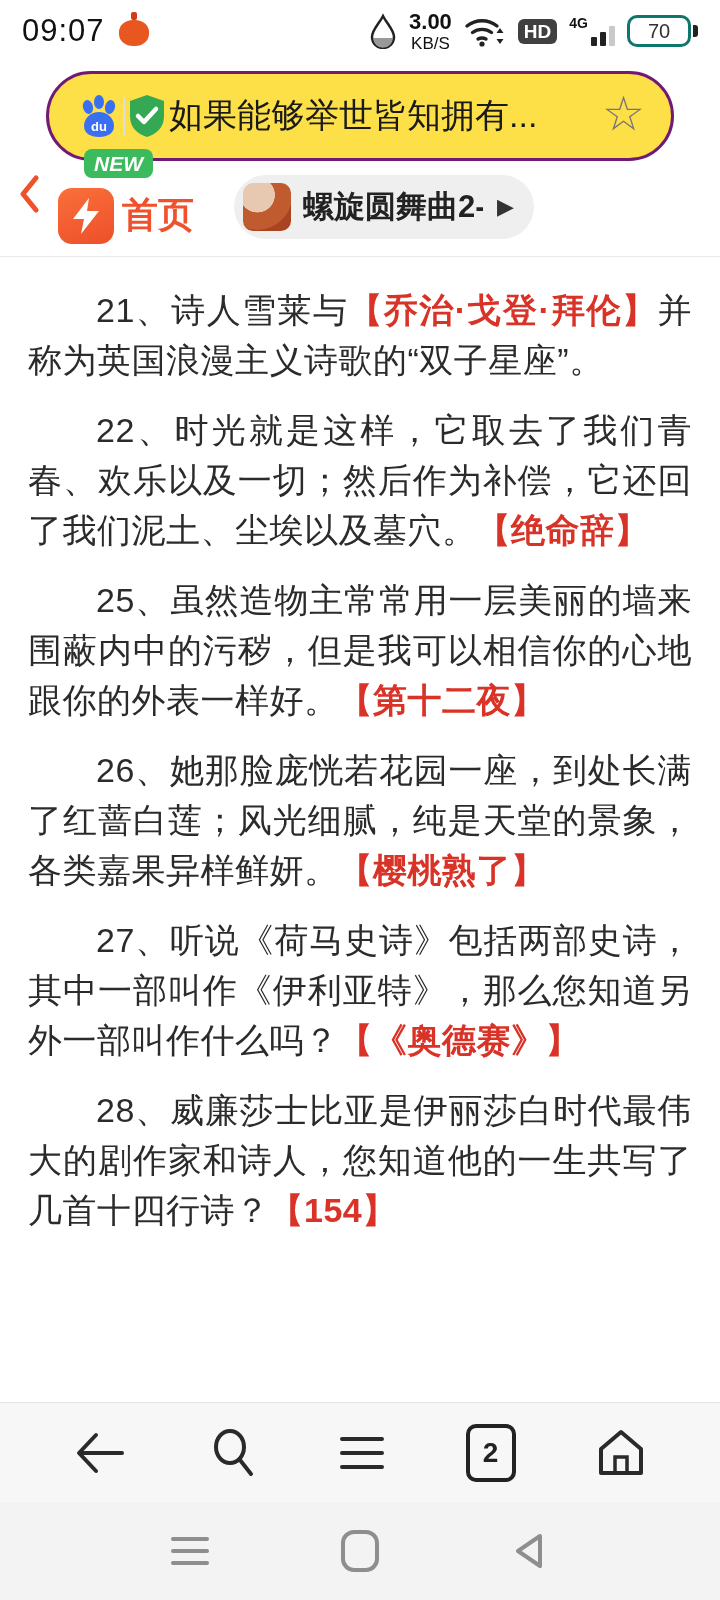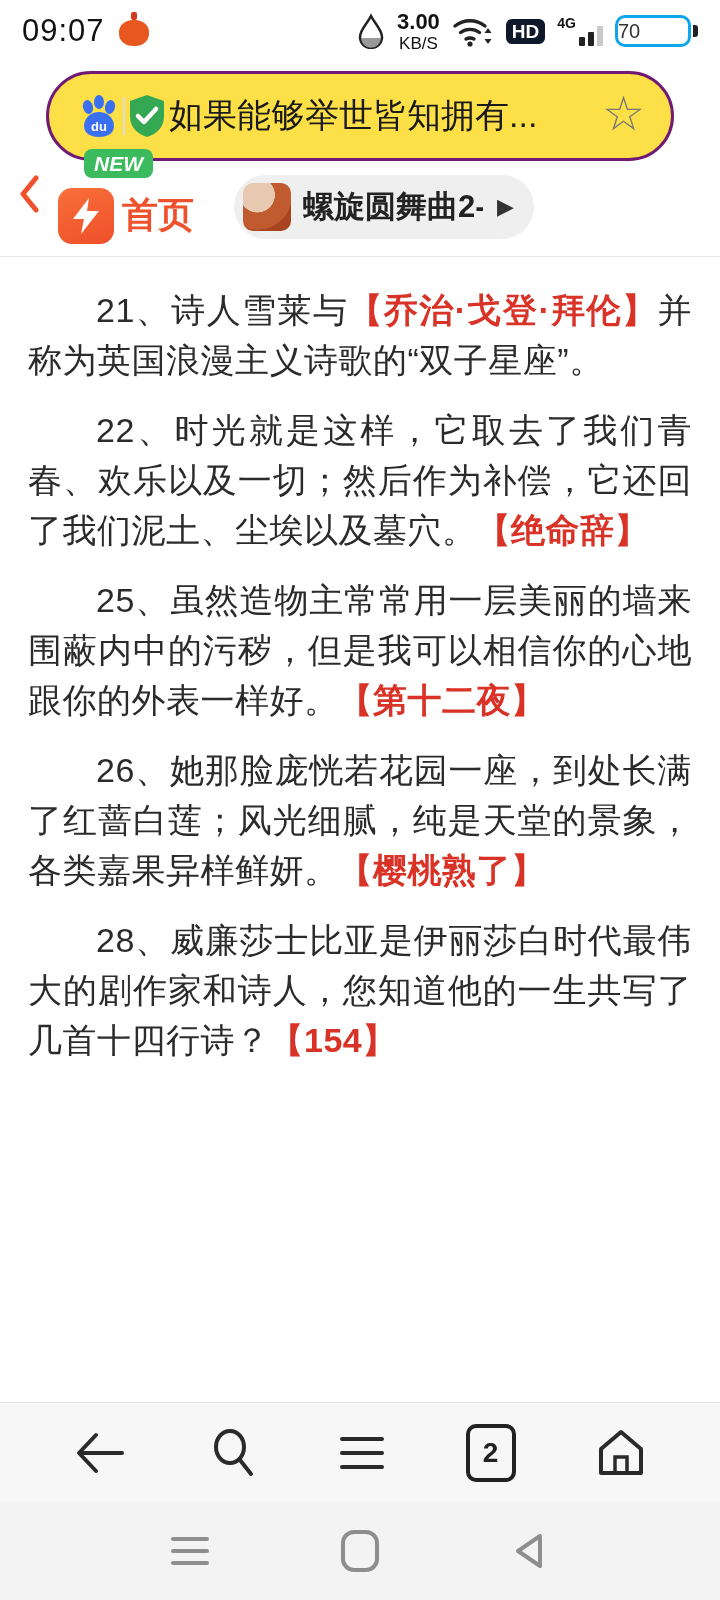--- a/index.html
+++ b/index.html
@@ -13,31 +13,31 @@
   .statusbar{height:56px;display:flex;align-items:center;justify-content:space-between;
     padding:6px 22px 0 22px;font-size:30px;color:#111;}
   .sb-left{display:flex;align-items:center;gap:14px;}
   .sb-time{font-size:31px;letter-spacing:1px;}
   .tomato{width:30px;height:26px;background:#e8571f;border-radius:14px/12px;position:relative;margin-top:4px;}
   .tomato:before{content:"";position:absolute;top:-8px;left:12px;width:6px;height:8px;background:#d33a1a;border-radius:2px;}
   .sb-right{display:flex;align-items:center;gap:12px;}
   .speed{display:flex;flex-direction:column;align-items:center;line-height:1;}
   .speed .v{font-size:22px;font-weight:bold;}
   .speed .u{font-size:17px;margin-top:2px;}
-  .hd-badge{background:#0f172a;color:#fff;font-size:19px;font-weight:bold;
+  .hd-badge{background:#404040;color:#fff;font-size:19px;font-weight:bold;
     border-radius:6px;padding:3px 6px;line-height:1;}
   .fourg{display:flex;align-items:flex-end;gap:3px;}
   .fourg .t{font-size:14px;font-weight:bold;line-height:1;margin-bottom:16px;}
   .bars{display:flex;align-items:flex-end;gap:3px;}
   .bars i{display:block;width:6px;background:#222;border-radius:1px;}
   .bars i.b1{height:9px;} .bars i.b2{height:14px;}
   .bars i.dim{background:#c9c9c9;height:20px;}
   .battery{display:flex;align-items:center;}
-  .batt-body{width:76px;height:32px;border:3px solid #0ea5e9;border-radius:10px;
-    display:flex;align-items:center;font-size:20px;color:#333;}
+  .batt-body{width:64px;height:32px;border:3px solid #0f766e;border-radius:10px;
+    display:flex;align-items:center;justify-content:center;font-size:20px;color:#333;}
   .batt-tip{width:5px;height:12px;background:#222;border-radius:0 3px 3px 0;margin-left:2px;}
   
   .urlrow{height:119px;display:flex;align-items:center;justify-content:center;background:#fff;}
   .urlpill{width:628px;height:90px;border:3px solid #701a75;border-radius:46px;
     display:flex;align-items:center;padding:0 26px;gap:0;background:#fde047;}
   .divider{width:2px;height:38px;background:#ddd;}
   .url-title{flex:1;font-size:34px;color:#1a1a1a;white-space:nowrap;overflow:hidden;}
   .star{font-size:48px;color:#777;line-height:1;margin-top:-4px;}
   
   .tabrow{height:82px;display:flex;padding:0 18px;gap:16px;
@@ -152,20 +152,21 @@
     <span class="tabtitle">螺旋圆舞曲2-蔷薇...</span>
     <span class="expand">▶</span>
   </div>
 </div>
 
 <div class="content">
     <p class="quiz-item"><span>21、诗人雪莱与</span><span class="red">【乔治·戈登·拜伦】</span><span>并称为英国浪漫主义诗歌的“双子星座”。</span></p>
     <p class="quiz-item"><span>22、时光就是这样，它取去了我们青春、欢乐以及一切；然后作为补偿，它还回了我们泥土、尘埃以及墓穴。</span><span class="red">【绝命辞】</span></p>
     <p class="quiz-item"><span>25、虽然造物主常常用一层美丽的墙来围蔽内中的污秽，但是我可以相信你的心地跟你的外表一样好。</span><span class="red">【第十二夜】</span></p>
     <p class="quiz-item"><span>26、她那脸庞恍若花园一座，到处长满了红蔷白莲；风光细腻，纯是天堂的景象，各类嘉果异样鲜妍。</span><span class="red">【樱桃熟了】</span></p>
+    <p class="quiz-item"><span>27、听说《荷马史诗》包括两部史诗，其中一部叫作《伊利亚特》，那么您知道另外一部叫作什么吗？</span><span class="red">【《奥德赛》】</span></p>
     <p class="quiz-item"><span>28、威廉莎士比亚是伊丽莎白时代最伟大的剧作家和诗人，您知道他的一生共写了几首十四行诗？</span><span class="red">【154】</span></p>
   </div>
 
 <div class="toolbar">
   <svg width="56" height="48" viewBox="0 0 56 48">
     <line x1="8" y1="24" x2="50" y2="24" stroke="#2a2a2a" stroke-width="4" stroke-linecap="round"></line>
     <polyline points="24,6 7,24 24,42" fill="none" stroke="#2a2a2a" stroke-width="4" stroke-linecap="round" stroke-linejoin="round"></polyline>
   </svg>
   <svg width="52" height="54" viewBox="0 0 52 54">
     <ellipse cx="23" cy="21" rx="14" ry="16" fill="none" stroke="#2a2a2a" stroke-width="4"></ellipse>

